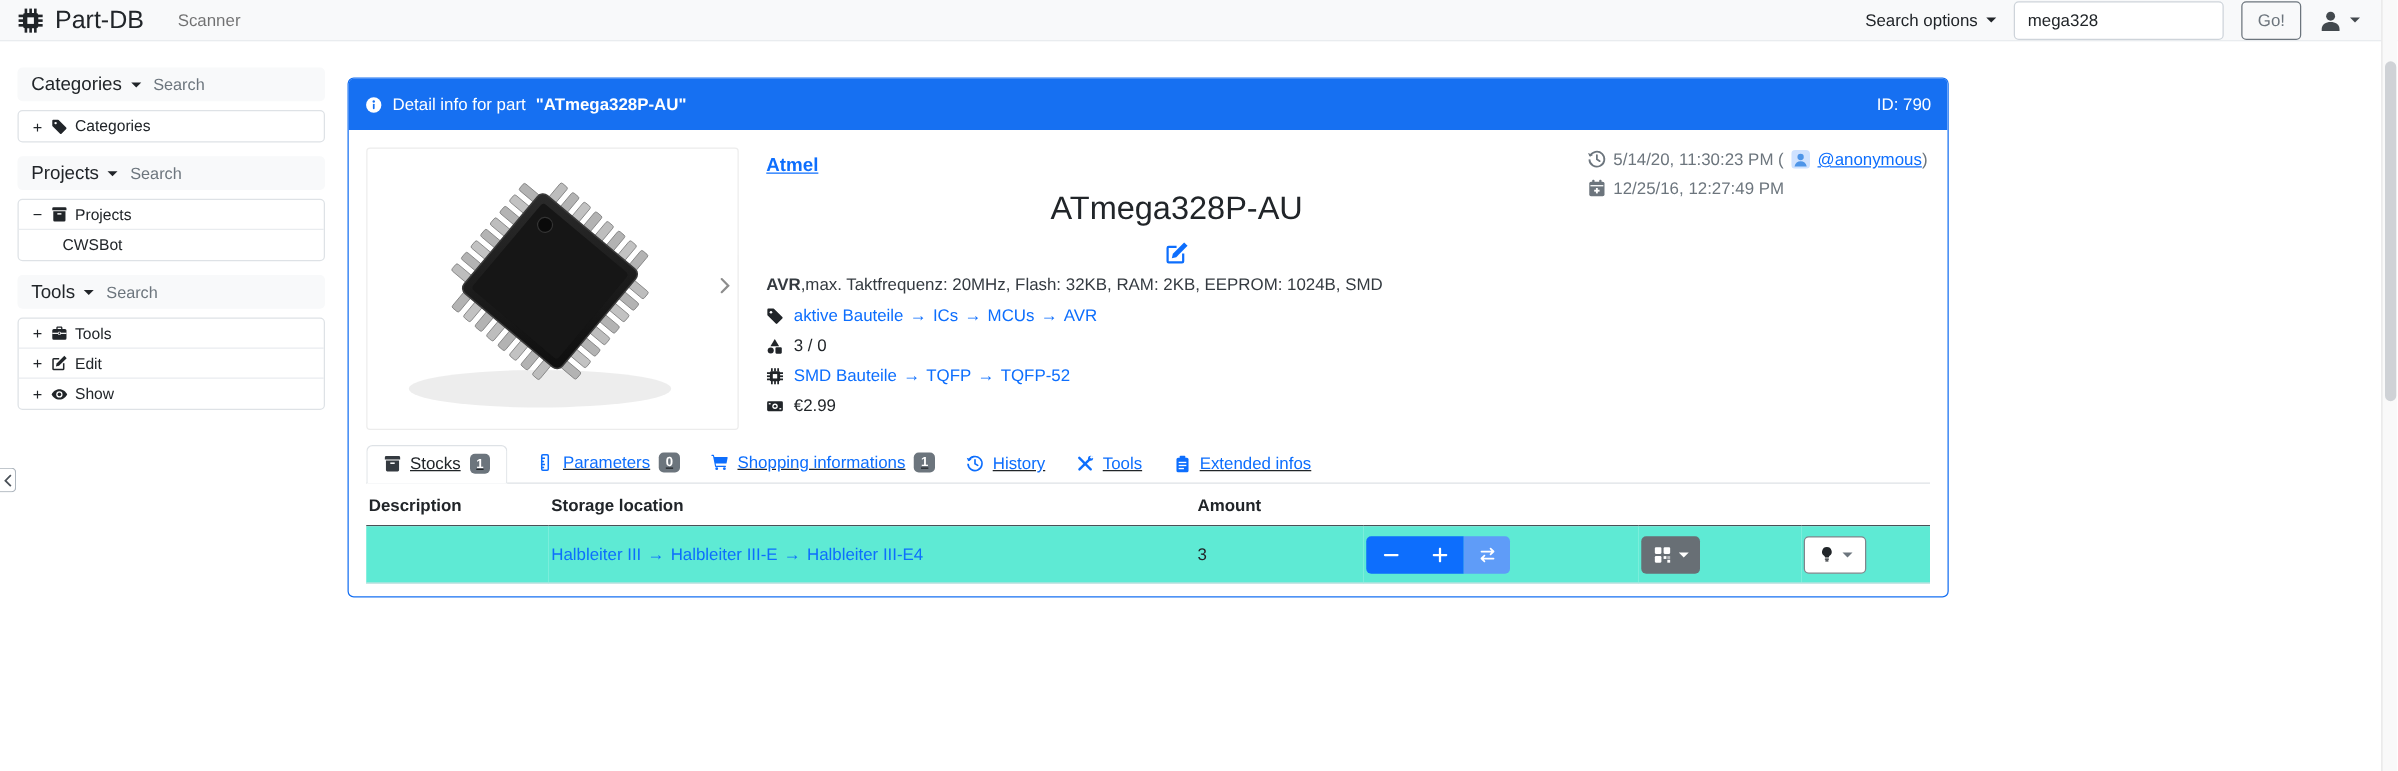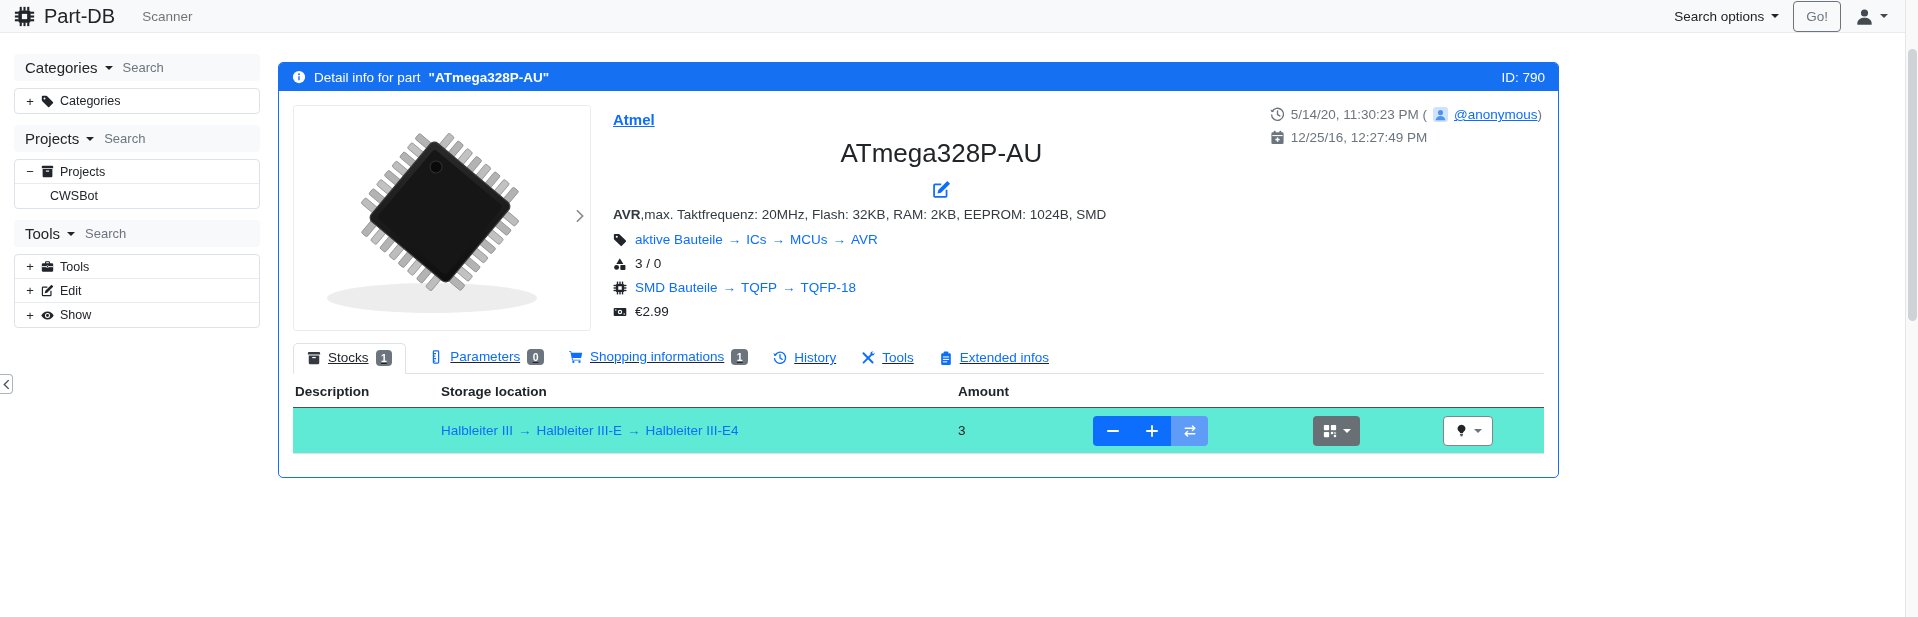--- a/index.html
+++ b/index.html
@@ -40,21 +40,21 @@
   .expander { width:10px; text-align:center; font-size:13px; color:#212529; }
   .tree-icon { flex:none; display:flex; }
   .tree-child { padding-left:35px; }
   .collapse-handle { position:absolute; left:0; top:374px; width:13px; height:20px; background:#fff;
                      border:1px solid #adb5bd; border-left:none; border-radius:0 4px 4px 0;
                      display:flex; align-items:center; justify-content:center; cursor:pointer; z-index:4; }
 
   
   .card { position:absolute; left:278px; top:62px; width:1281px; height:416px; background:#fff;
           border:1px solid #1670f2; border-radius:5px; overflow:hidden; }
-  .card-header { height:28px; background:#1670f2; color:#fff; display:flex; align-items:center;
+  .card-header { height:41px; background:#1670f2; color:#fff; display:flex; align-items:center;
                  gap:8px; padding:0 13px; font-size:13.5px; }
   .header-id { margin-left:auto; }
   .card-body { padding:14px; }
 
   .top-row { display:flex; }
   .part-image { width:298px; height:226px; flex:none; border:1px solid #ececec; border-radius:3px;
                 background:#fff; position:relative; }
   .img-next { position:absolute; right:3px; top:50%; transform:translateY(-50%); cursor:pointer; }
 
   .detail-col { flex:1; padding-left:22px; padding-top:2px; }
@@ -131,20 +131,21 @@
     </span>
     <span>Part-DB</span>
   </a>
   <a class="nav-scanner">Scanner</a>
 
   <div class="nav-right">
     <div class="search-options">
       <span>Search options</span>
       <span class="caret"></span>
     </div>
+    <input class="search-input" type="text" value="mega328" style="">
     <button class="go-btn">Go!</button>
     <div class="user-menu">
       <span class="tree-icon">
         <svg width="19" height="19" viewBox="0 0 16 16" fill="#43494e">
             <circle cx="8" cy="5" r="3"></circle>
             <path d="M8 9c-3.2 0-6 1.7-6 4.7V15h12v-1.3C14 10.7 11.2 9 8 9z"></path>
           </svg>
       </span>
       <span class="caret"></span>
     </div>
@@ -344,21 +345,21 @@
               <rect x="1" y="6.5" width="4.5" height="2.4"></rect>
               <rect x="1" y="10.8" width="4.5" height="2.4"></rect>
               <rect x="1" y="15.1" width="4.5" height="2.4"></rect>
               <rect x="18.5" y="6.5" width="4.5" height="2.4"></rect>
               <rect x="18.5" y="10.8" width="4.5" height="2.4"></rect>
               <rect x="18.5" y="15.1" width="4.5" height="2.4"></rect>
               <rect x="5" y="5" width="14" height="14" rx="2"></rect>
               <rect x="9" y="9" width="6" height="6" fill="#fff"></rect>
             </svg>
           <span>
-            <a>SMD Bauteile</a><span class="bc-arrow"></span><a>TQFP</a><span class="bc-arrow"></span><a>TQFP-18</a>
+            <a>SMD Bauteile</a><span class="bc-arrow"></span><a>TQFP</a><span class="bc-arrow"></span><a>TQFP-52</a>
           </span>
         </div>
 
         <div class="detail-row">
           <svg width="14" height="14" viewBox="0 0 16 16" fill="#212529">
               <rect x=".8" y="3.5" width="14.4" height="9" rx="1.2"></rect>
               <circle cx="8" cy="8" r="2.5" fill="#fff"></circle>
               <circle cx="8" cy="8" r="1.2"></circle>
               <rect x="2.3" y="5.1" width="1.7" height="1.2" fill="#fff"></rect>
               <rect x="12" y="9.7" width="1.7" height="1.2" fill="#fff"></rect>

